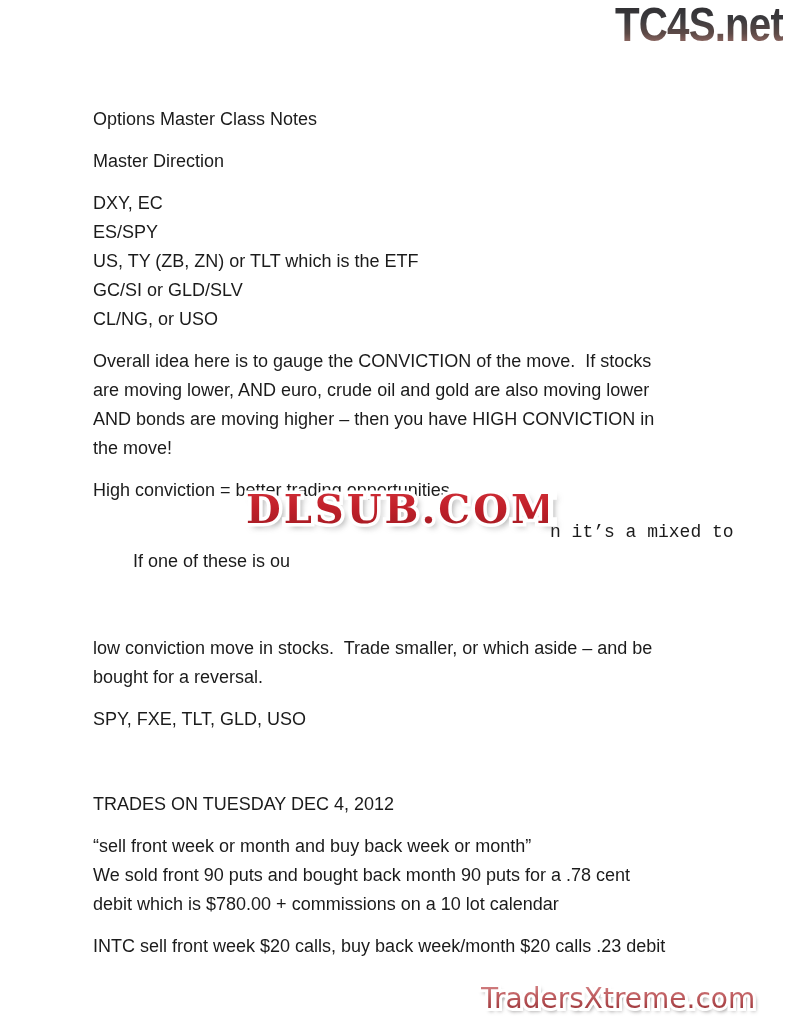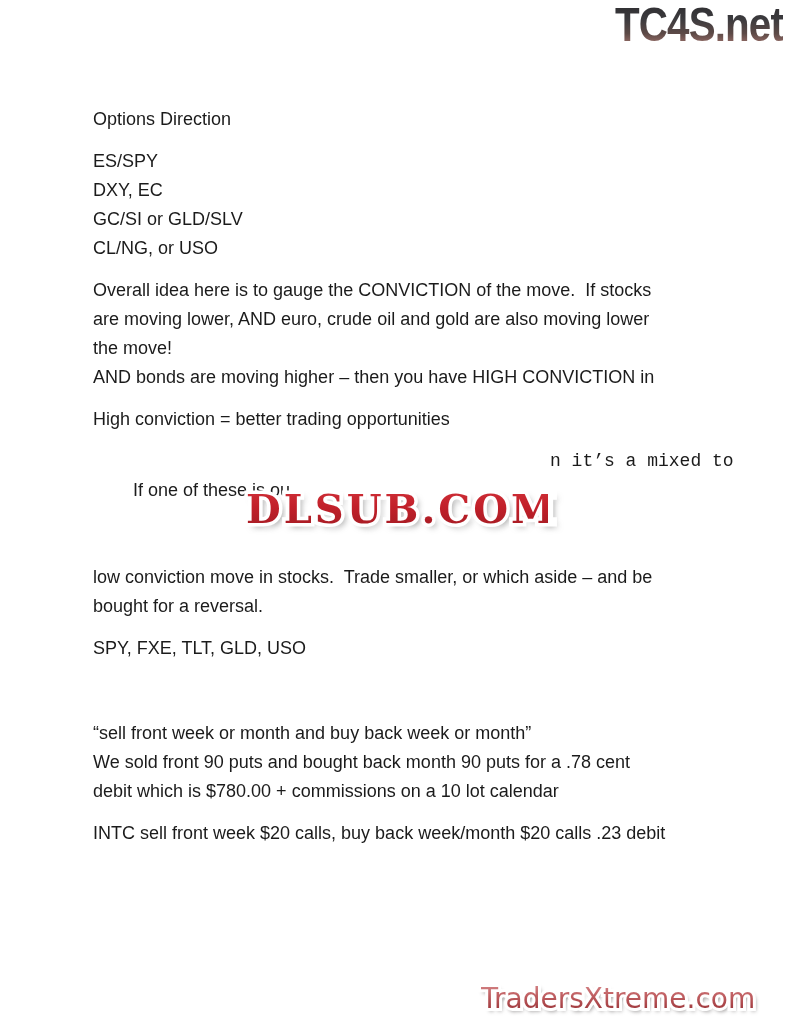--- a/index.html
+++ b/index.html
@@ -140,41 +140,43 @@
 <body>
 
 <div class="page">
 
   <div class="tc4s">TC4S.net</div>
 
   <div class="content">
 
     <p>
       </p>
-    <p></p>
-
-    <p>
-      </p>
-      <div class="line">Options Direction</div>
-    <p></p>
-
-    <p>
-      </p>
+      <div class="line">Options Master Class Notes</div>
+    <p></p>
+
+    <p>
+      </p>
+      <div class="line">Master Direction</div>
+    <p></p>
+
+    <p>
+      </p>
+      <div class="line">DXY, EC</div>
       <div class="line">ES/SPY</div>
-      <div class="line">DXY, EC</div>
+      <div class="line">US, TY (ZB, ZN) or TLT which is the ETF</div>
       <div class="line">GC/SI or GLD/SLV</div>
       <div class="line">CL/NG, or USO</div>
     <p></p>
 
     <p>
       </p>
       <div class="line">Overall idea here is to gauge the CONVICTION of the move.  If stocks</div>
       <div class="line">are moving lower, AND euro, crude oil and gold are also moving lower</div>
+      <div class="line">AND bonds are moving higher – then you have HIGH CONVICTION in</div>
       <div class="line">the move!</div>
-      <div class="line">AND bonds are moving higher – then you have HIGH CONVICTION in</div>
     <p></p>
 
     <p>
       </p>
       <div class="line">High conviction = better trading opportunities</div>
     <p></p>
 
     <p>
       </p>
       <div class="line obscured-line">
@@ -185,20 +187,21 @@
       <div class="line">bought for a reversal.</div>
     <p></p>
 
     <p>
       </p>
       <div class="line">SPY, FXE, TLT, GLD, USO</div>
     <p></p>
 
     <p class="trades-heading">
       </p>
+      <div class="line">TRADES ON TUESDAY DEC 4, 2012</div>
     <p></p>
 
     <p>
       </p>
       <div class="line">“sell front week or month and buy back week or month”</div>
       <div class="line">We sold front 90 puts and bought back month 90 puts for a .78 cent</div>
       <div class="line">debit which is $780.00 + commissions on a 10 lot calendar</div>
     <p></p>
 
     <p>

